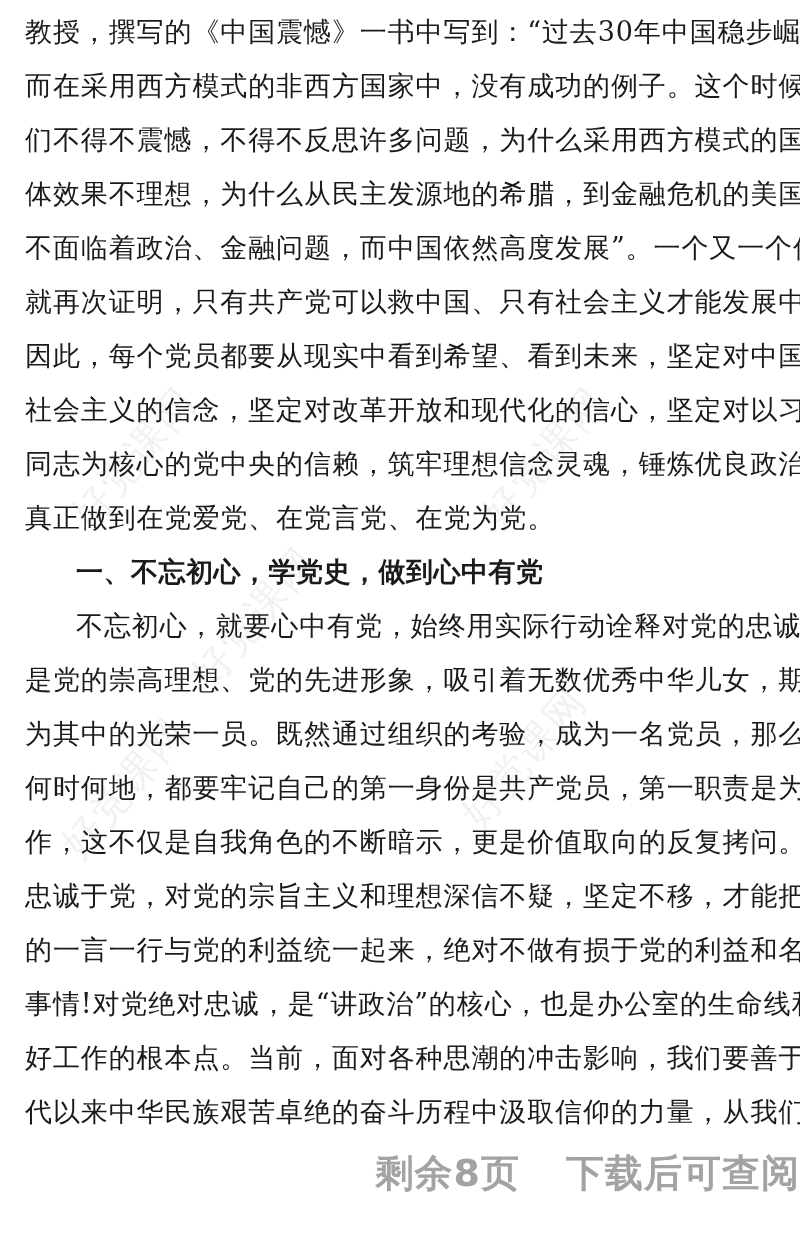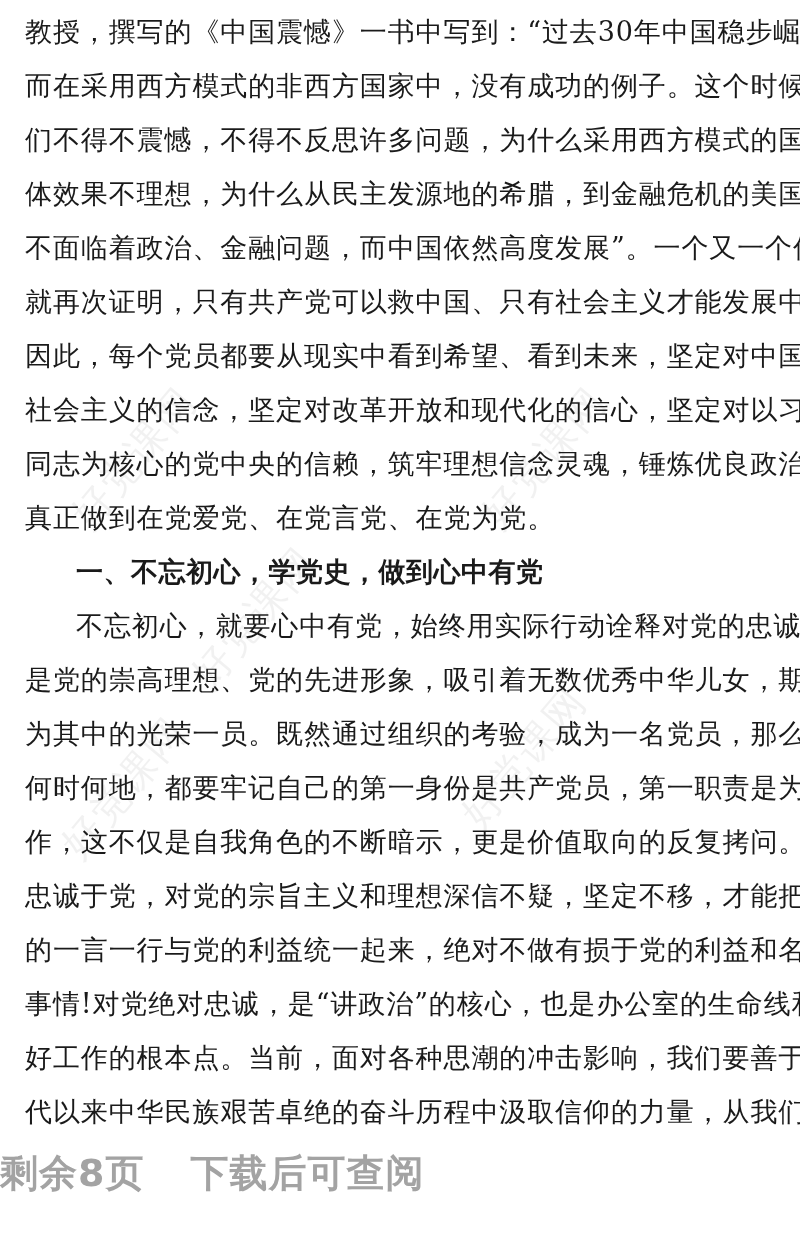--- a/index.html
+++ b/index.html
@@ -55,21 +55,21 @@
       transform: rotate(-50deg);
       white-space: nowrap;
       pointer-events: none;
       letter-spacing: 2px;
     }
     .remaining-banner {
       position: absolute;
       left: 0;
       top: 1148px;
       width: 800px;
-      text-align: left;
+      text-align: right;
       font-family: "DejaVu Sans", "Liberation Sans", sans-serif;
       font-weight: bold;
       font-size: 38px;
       color: #a3a3a3;
       letter-spacing: 1px;
     }
     .remaining-banner .gap {
       display: inline-block;
       width: 46px;
     }

